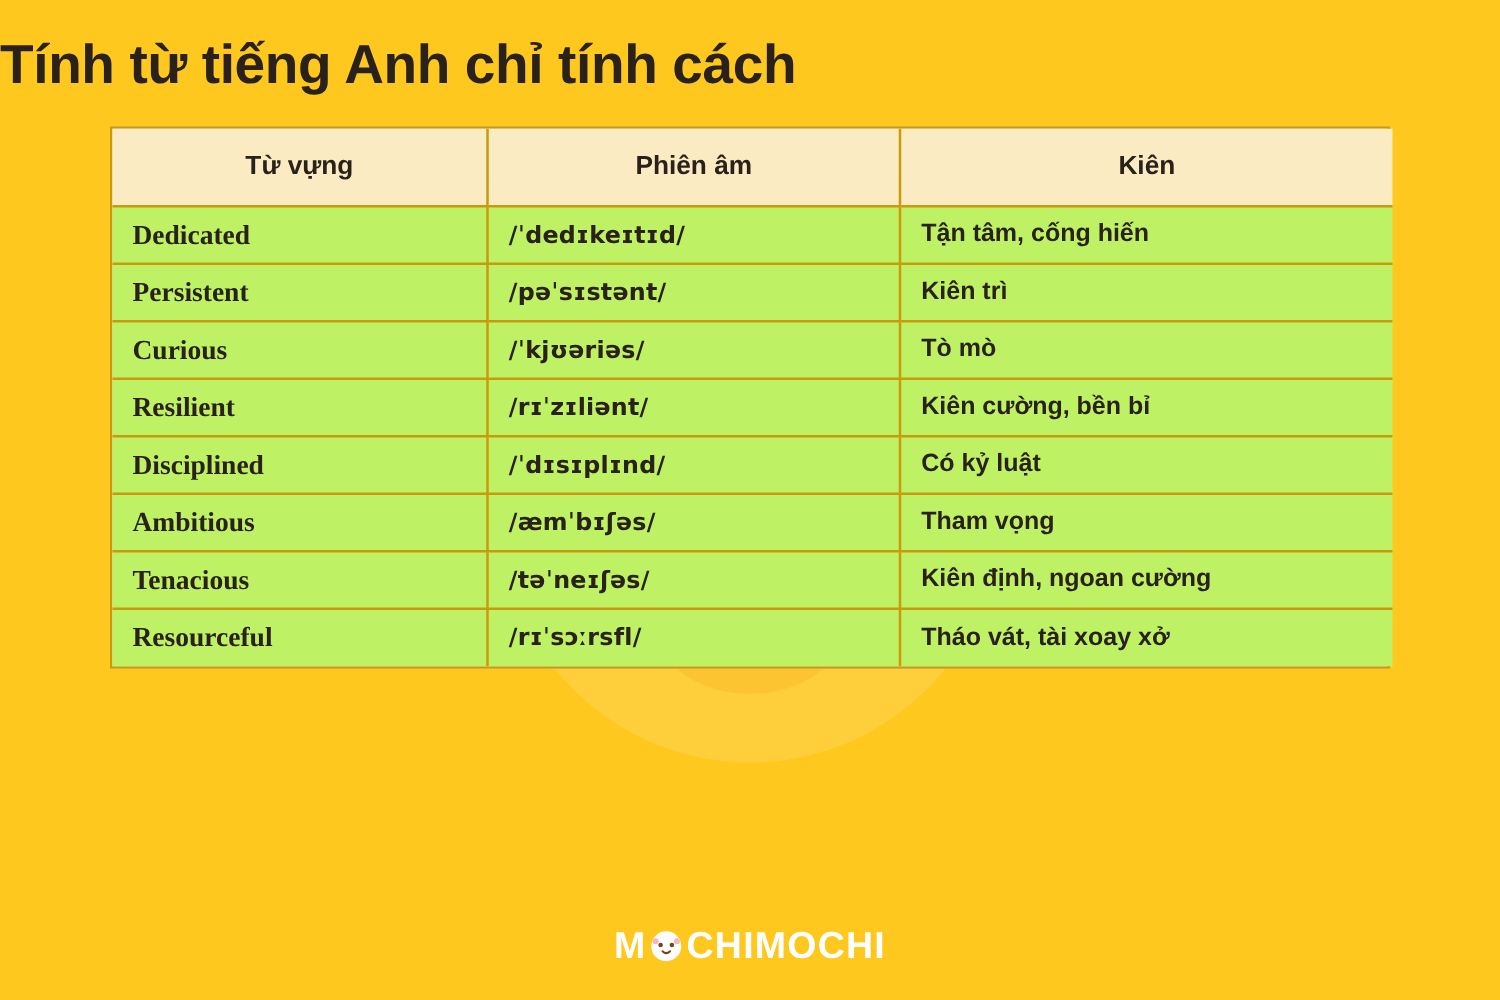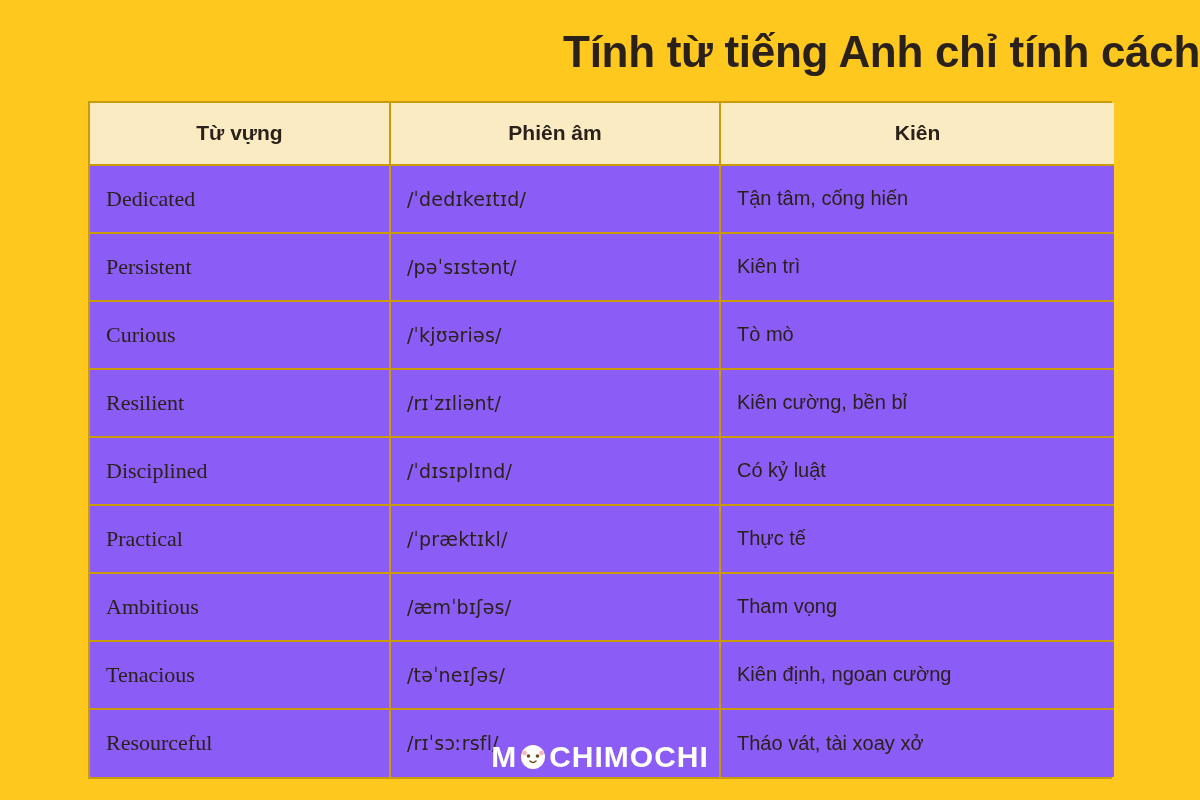--- a/index.html
+++ b/index.html
@@ -23,21 +23,21 @@
     left: 50%;
     top: 390px;
     transform: translate(-50%, -50%);
     width: 620px; height: 560px;
     opacity: 0.13;
     pointer-events: none;
   }
 
   .title {
     position: relative;
-    text-align: right;
+    text-align: left;
     font-size: 44px;
     font-weight: bold;
     color: #2A211B;
     letter-spacing: -0.3px;
     padding-top: 26px;
     line-height: 1.2;
   }
 
   .table-wrap {
     position: relative;
@@ -58,28 +58,29 @@
     font-weight: bold;
     height: 62px;
     border-right: 2px solid #C99A0B;
     border-bottom: 2px solid #C99A0B;
     text-align: center;
     vertical-align: middle;
   }
   thead th:last-child { border-right: none; }
 
   tbody td {
-    height: 68px;
+    height: 46px;
     border-right: 2px solid #C99A0B;
     border-bottom: 2px solid #C99A0B;
     font-size: 20px;
     color: #2A211B;
     padding: 0 16px;
     vertical-align: middle;
-    background: #8b5cf6;
+    background: #bef264;
+    font-weight: bold;
   }
   tbody td:last-child { border-right: none; }
   tbody tr:last-child td { border-bottom: none; }
 
   col.c1 { width: 300px; }
   col.c2 { width: 330px; }
   col.c3 { width: 394px; }
 
   .word { font-family: "Liberation Serif", serif; font-size: 22px; }
   .ipa  { font-family: "DejaVu Sans", sans-serif; font-size: 19px; letter-spacing: 0.2px; margin-left: 16px; }
@@ -161,25 +162,20 @@
         </tr>
         <tr>
           <td class="word">Resilient</td>
           <td class="ipa">/rɪˈzɪliənt/</td>
           <td class="mean">Kiên cường, bền bỉ</td>
         </tr>
         <tr>
           <td class="word">Disciplined</td>
           <td class="ipa">/ˈdɪsɪplɪnd/</td>
           <td class="mean">Có kỷ luật</td>
-        </tr>
-        <tr>
-          <td class="word">Practical</td>
-          <td class="ipa">/ˈpræktɪkl/</td>
-          <td class="mean">Thực tế</td>
         </tr>
         <tr>
           <td class="word">Ambitious</td>
           <td class="ipa">/æmˈbɪʃəs/</td>
           <td class="mean">Tham vọng</td>
         </tr>
         <tr>
           <td class="word">Tenacious</td>
           <td class="ipa">/təˈneɪʃəs/</td>
           <td class="mean">Kiên định, ngoan cường</td>

